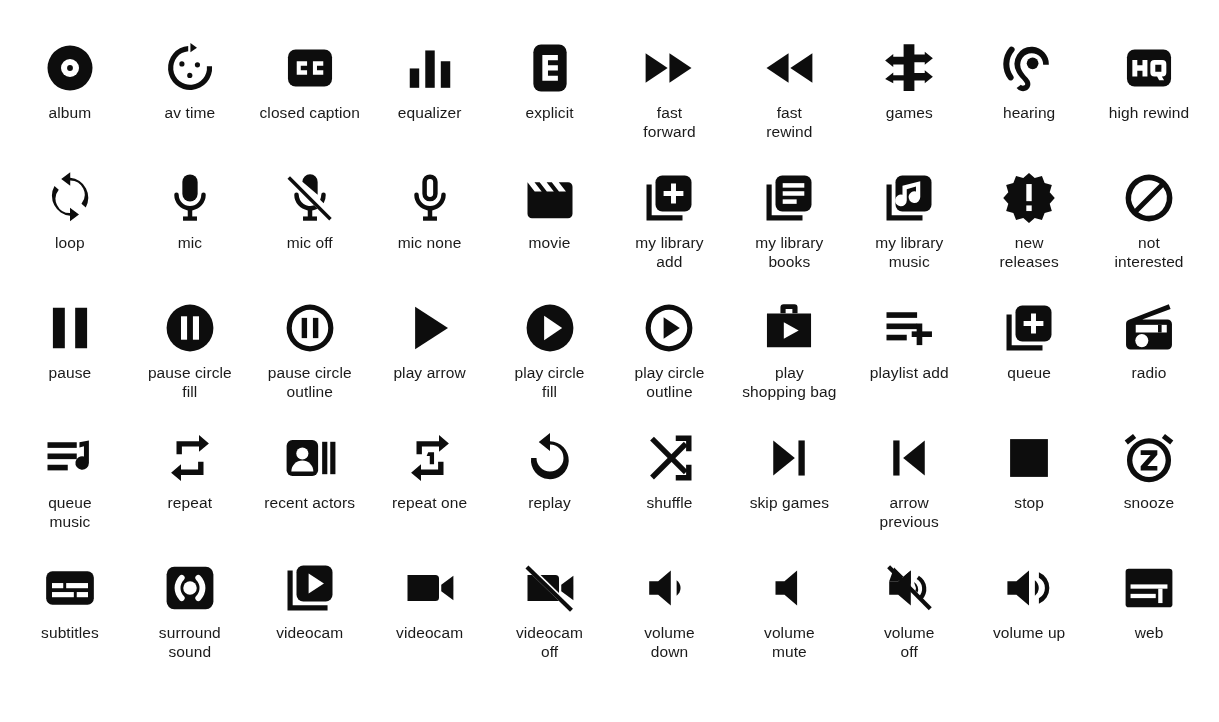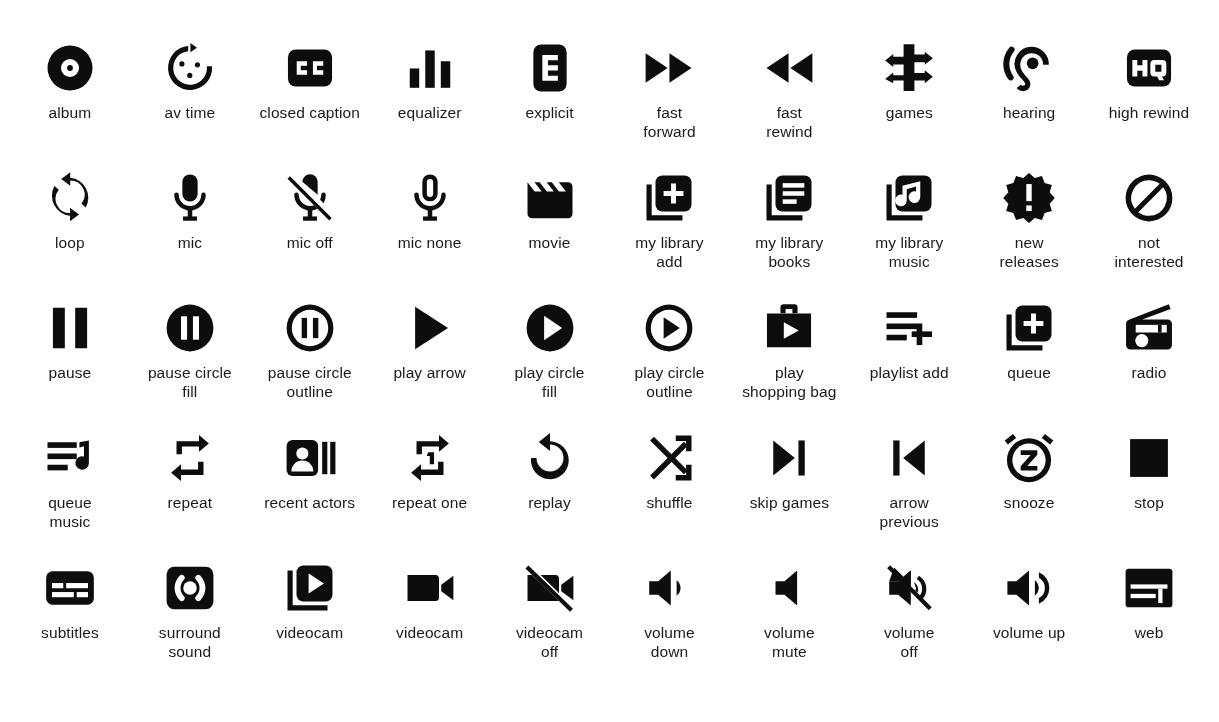--- a/index.html
+++ b/index.html
@@ -443,35 +443,35 @@
           <path d="M19.0 4.2 L9.4 12 L19.0 19.8 Z"></path>
           <rect x="5.0" y="4.2" width="2.8" height="15.6"></rect>
         </svg>
       </div>
       <div class="caption">arrow
 previous</div>
     </div>
     <div class="cell">
       <div class="icon-box">
         <svg viewBox="0 0 24 24" xmlns="http://www.w3.org/2000/svg">
+          <rect x="3.6" y="3.6" width="16.8" height="16.8"></rect>
+        </svg>
+      </div>
+      <div class="caption">stop</div>
+    </div>
+    <div class="cell">
+      <div class="icon-box">
+        <svg viewBox="0 0 24 24" xmlns="http://www.w3.org/2000/svg">
           <path d="M4.9 1.3 L6.3 3.1 L2.6 6.0 L1.2 4.2 Z"></path>
           <path d="M19.1 1.3 L22.8 4.2 L21.4 6.0 L17.7 3.1 Z"></path>
           <path d="M12 3.2 A9.8 9.8 0 1 0 21.8 13.0 A9.8 9.8 0 0 0 12 3.2 z m0 2.4 A7.4 7.4 0 1 1 4.6 13.0 A7.4 7.4 0 0 1 12 5.6 z"></path>
           <path d="M8.3 8.6 h7.4 v1.9 l-4.4 5.0 h4.4 v2.1 H8.3 v-1.9 l4.4 -5.0 H8.3 z"></path>
         </svg>
       </div>
       <div class="caption">snooze</div>
-    </div>
-    <div class="cell">
-      <div class="icon-box">
-        <svg viewBox="0 0 24 24" xmlns="http://www.w3.org/2000/svg">
-          <rect x="3.6" y="3.6" width="16.8" height="16.8"></rect>
-        </svg>
-      </div>
-      <div class="caption">stop</div>
     </div>
     <div class="cell">
       <div class="icon-box">
         <svg viewBox="0 0 24 24" xmlns="http://www.w3.org/2000/svg">
           <rect x="1.4" y="4.6" width="21.2" height="14.8" rx="2.8"></rect>
           <rect x="4.0" y="9.8" width="5.0" height="2.3" fill="#fff"></rect>
           <rect x="10.3" y="9.8" width="9.7" height="2.3" fill="#fff"></rect>
           <rect x="4.0" y="13.8" width="9.7" height="2.3" fill="#fff"></rect>
           <rect x="15.0" y="13.8" width="5.0" height="2.3" fill="#fff"></rect>
         </svg>

